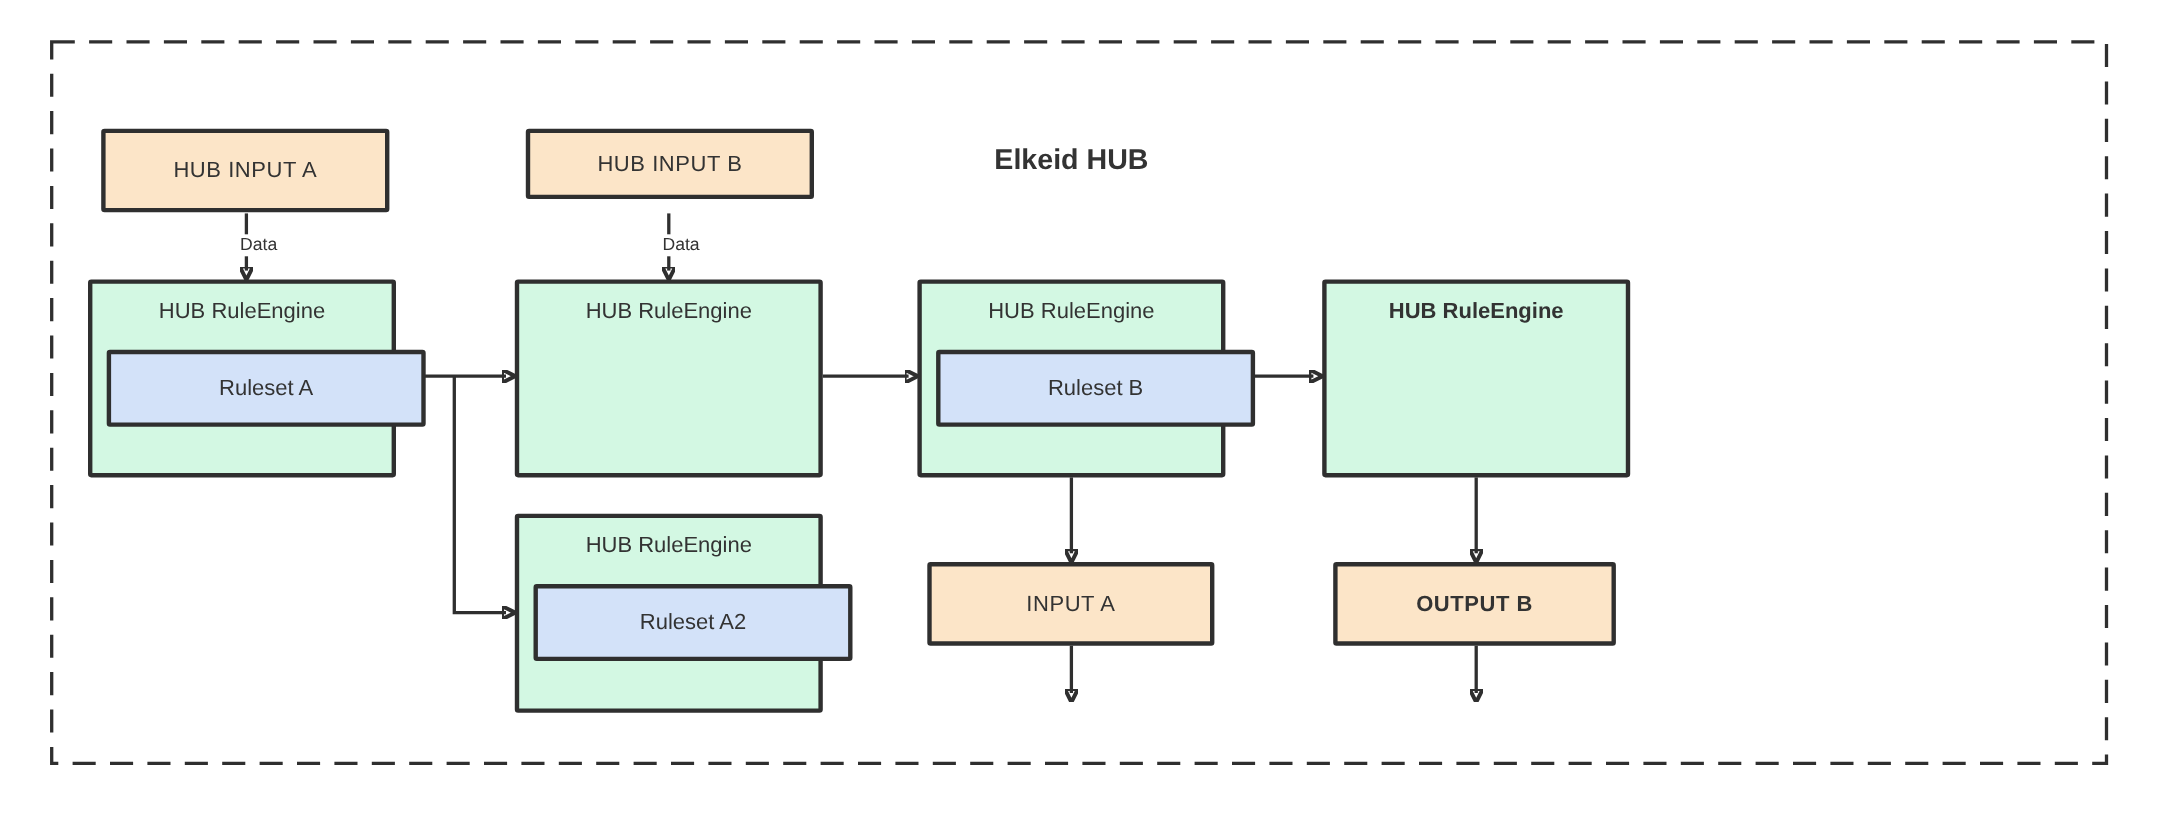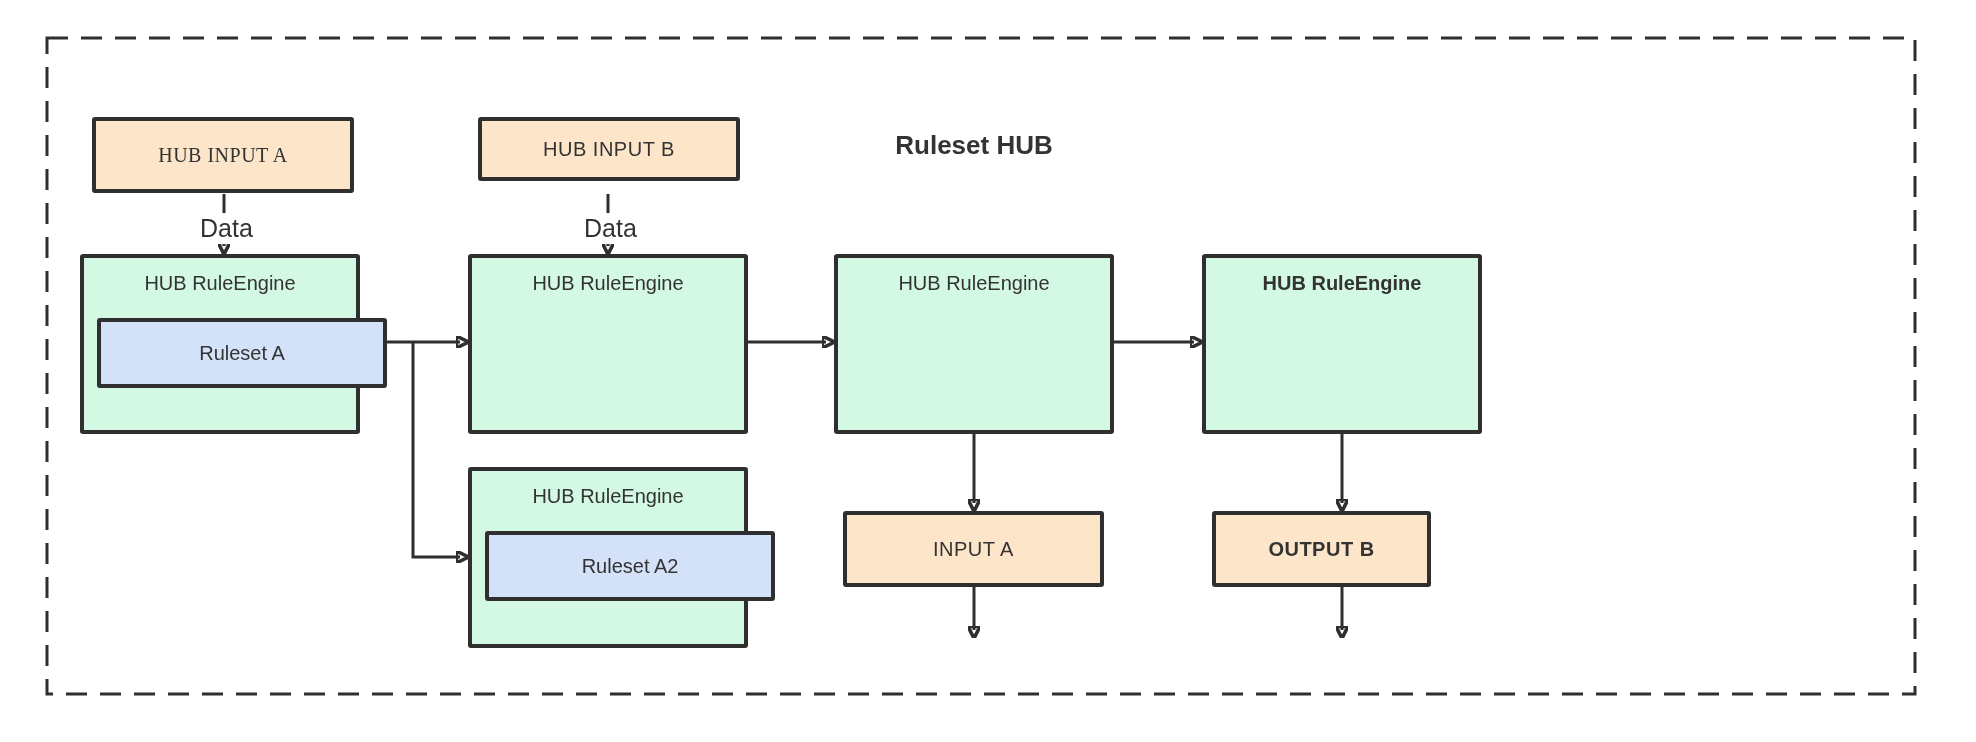--- a/index.html
+++ b/index.html
@@ -39,21 +39,21 @@
   .ruleset{
     position:absolute;left:13px;top:60px;width:290px;height:70px;
     box-sizing:border-box;border:4px solid var(--border-color);border-radius:3px;
     background:var(--ruleset-fill);
     display:flex;align-items:center;justify-content:center;
     font-size:20px;
   }
   .emphasis{font-weight:bold;}
   .data-tag{
     position:absolute;z-index:2;background:var(--canvas-bg);
-    font-size:25px;text-align:center;padding:1px 4px;
+    font-size:16px;text-align:right;padding:1px 4px;
   }
   .diagram-title{
     position:absolute;left:853px;top:130px;width:242px;z-index:1;
     text-align:center;font-size:26px;font-weight:bold;
   }
 </style>
 </head>
 <body>
 
 <svg id="wires" width="1976" height="742" viewBox="0 0 1976 742" xmlns="http://www.w3.org/2000/svg">
@@ -68,23 +68,23 @@
   <path d="M360,342 L460,342" marker-end="url(#arrow)"></path>
   <path d="M413,342 L413,557 L460,557" marker-end="url(#arrow)"></path>
   <path d="M748,342 L826,342" marker-end="url(#arrow)"></path>
   <path d="M1114,342 L1194,342" marker-end="url(#arrow)"></path>
   <path d="M974,434 L974,503" marker-end="url(#arrow)"></path>
   <path d="M974,587 L974,630" marker-end="url(#arrow)"></path>
   <path d="M1342,434 L1342,503" marker-end="url(#arrow)"></path>
   <path d="M1342,587 L1342,630" marker-end="url(#arrow)"></path>
 </svg>
 
-<div class="diagram-title">Ruleset HUB</div>
+<div class="diagram-title">Elkeid HUB</div>
 
-<div class="node io" style="left:92px;top:117px;width:262px;height:76px;font-family:Liberation Serif, serif;">
+<div class="node io" style="left:92px;top:117px;width:262px;height:76px;">
   <span>HUB INPUT A</span>
 </div>
 <div class="node io" style="left:478px;top:117px;width:262px;height:64px;">
   <span>HUB INPUT B</span>
 </div>
 
 <div class="data-tag" style="left:196px;top:213px;width:52px;">Data</div>
 <div class="data-tag" style="left:580px;top:213px;width:52px;">Data</div>
 
 <div class="node engine" style="left:80px;top:254px;width:280px;height:180px;">
@@ -93,31 +93,34 @@
     <span>Ruleset A</span>
   </div>
 </div>
 
 <div class="node engine" style="left:468px;top:254px;width:280px;height:180px;">
   <div class="engine-title">HUB RuleEngine</div>
 </div>
 
 <div class="node engine" style="left:834px;top:254px;width:280px;height:180px;">
   <div class="engine-title">HUB RuleEngine</div>
+  <div class="ruleset">
+    <span>Ruleset B</span>
+  </div>
 </div>
 
 <div class="node engine" style="left:1202px;top:254px;width:280px;height:180px;">
   <div class="engine-title emphasis">HUB RuleEngine</div>
 </div>
 
 <div class="node engine" style="left:468px;top:467px;width:280px;height:181px;">
   <div class="engine-title">HUB RuleEngine</div>
   <div class="ruleset">
     <span>Ruleset A2</span>
   </div>
 </div>
 
 <div class="node io" style="left:843px;top:511px;width:261px;height:76px;">
   <span>INPUT A</span>
 </div>
-<div class="node io emphasis" style="left:1212px;top:511px;width:219px;height:76px;">
+<div class="node io emphasis" style="left:1212px;top:511px;width:257px;height:76px;">
   <span>OUTPUT B</span>
 </div>
 
 </body></html>

